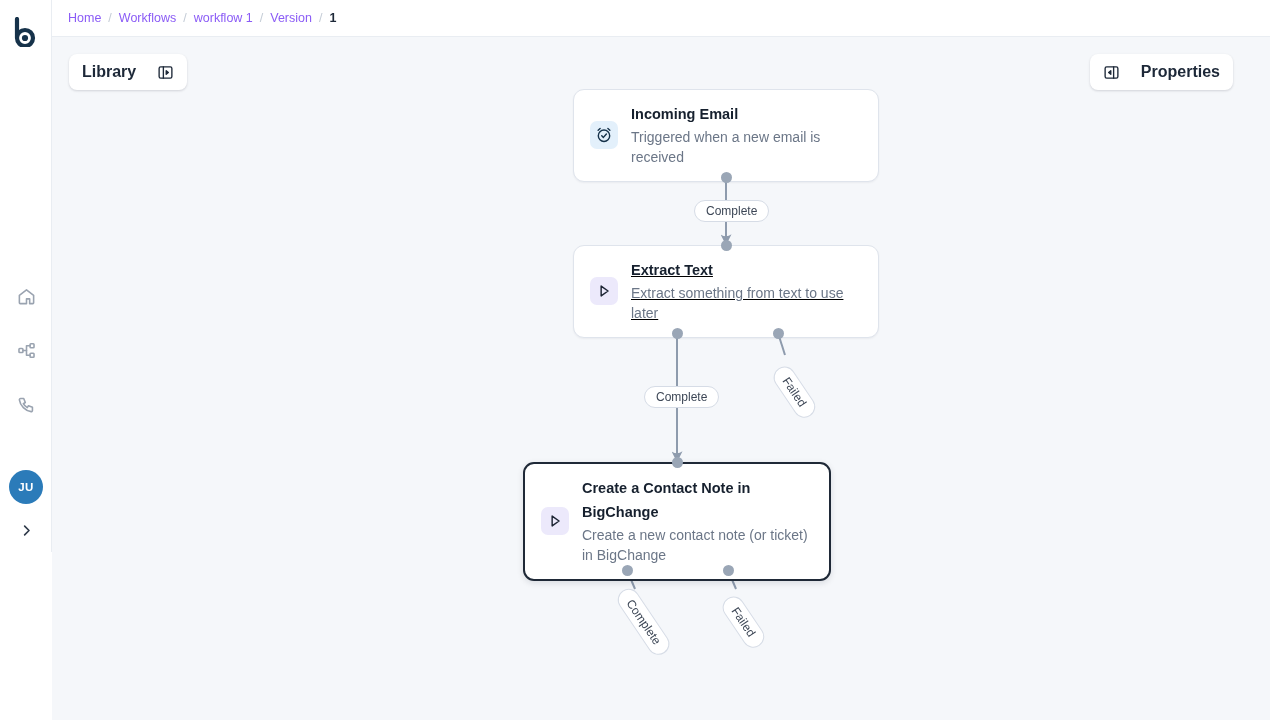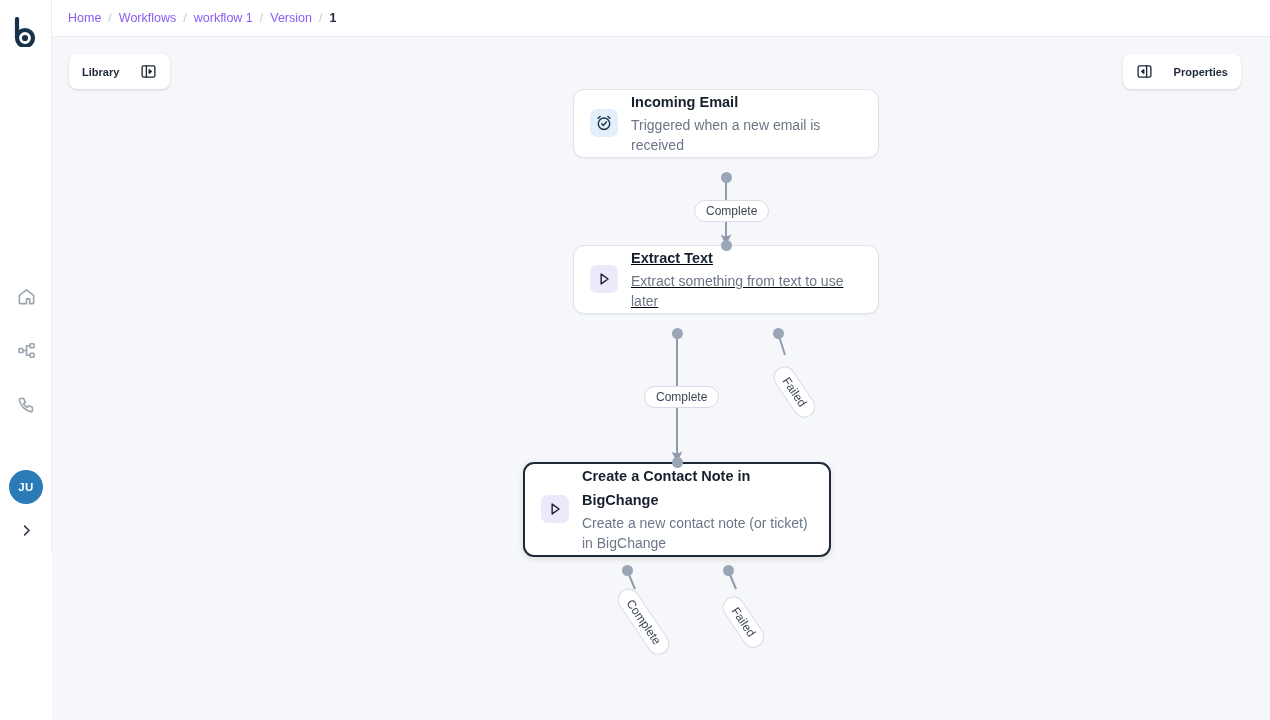--- a/index.html
+++ b/index.html
@@ -77,37 +77,37 @@
   }
 
   
   .float-btn {
     position: absolute;
     display: flex; align-items: center; gap: 21px;
     background: #ffffff;
     border-radius: 8px;
     padding: 9px 13px;
     box-shadow: 0 1px 3px rgba(16,24,40,.10), 0 1px 2px rgba(16,24,40,.06);
-    font-size: 11px; font-weight: 700; color: #1d2838;
+    font-size: 16px; font-weight: 700; color: #1d2838;
     cursor: pointer; user-select: none;
   }
   .library-btn { left: 17px; top: 17px; }
-  .properties-btn { right: 29px; top: 17px; }
+  .properties-btn { right: 37px; top: 17px; }
 
   
   .edges { position: absolute; left: 0; top: 0; width: 1218px; height: 683px; }
 
   
   .node {
     position: absolute;
     background: #ffffff;
     border: 1px solid #dfe4ec;
     border-radius: 11px;
     display: flex; align-items: center;
-    padding: 1px 16px;
+    padding: 13px 16px;
     gap: 13px;
     box-shadow: 0 1px 2px rgba(16,24,40,.05);
     cursor: pointer;
     z-index: 5;
   }
   .node.selected {
     border: 2px solid #1f2937;
     box-shadow: 0 2px 6px rgba(16,24,40,.12);
   }
   .node-icon {

